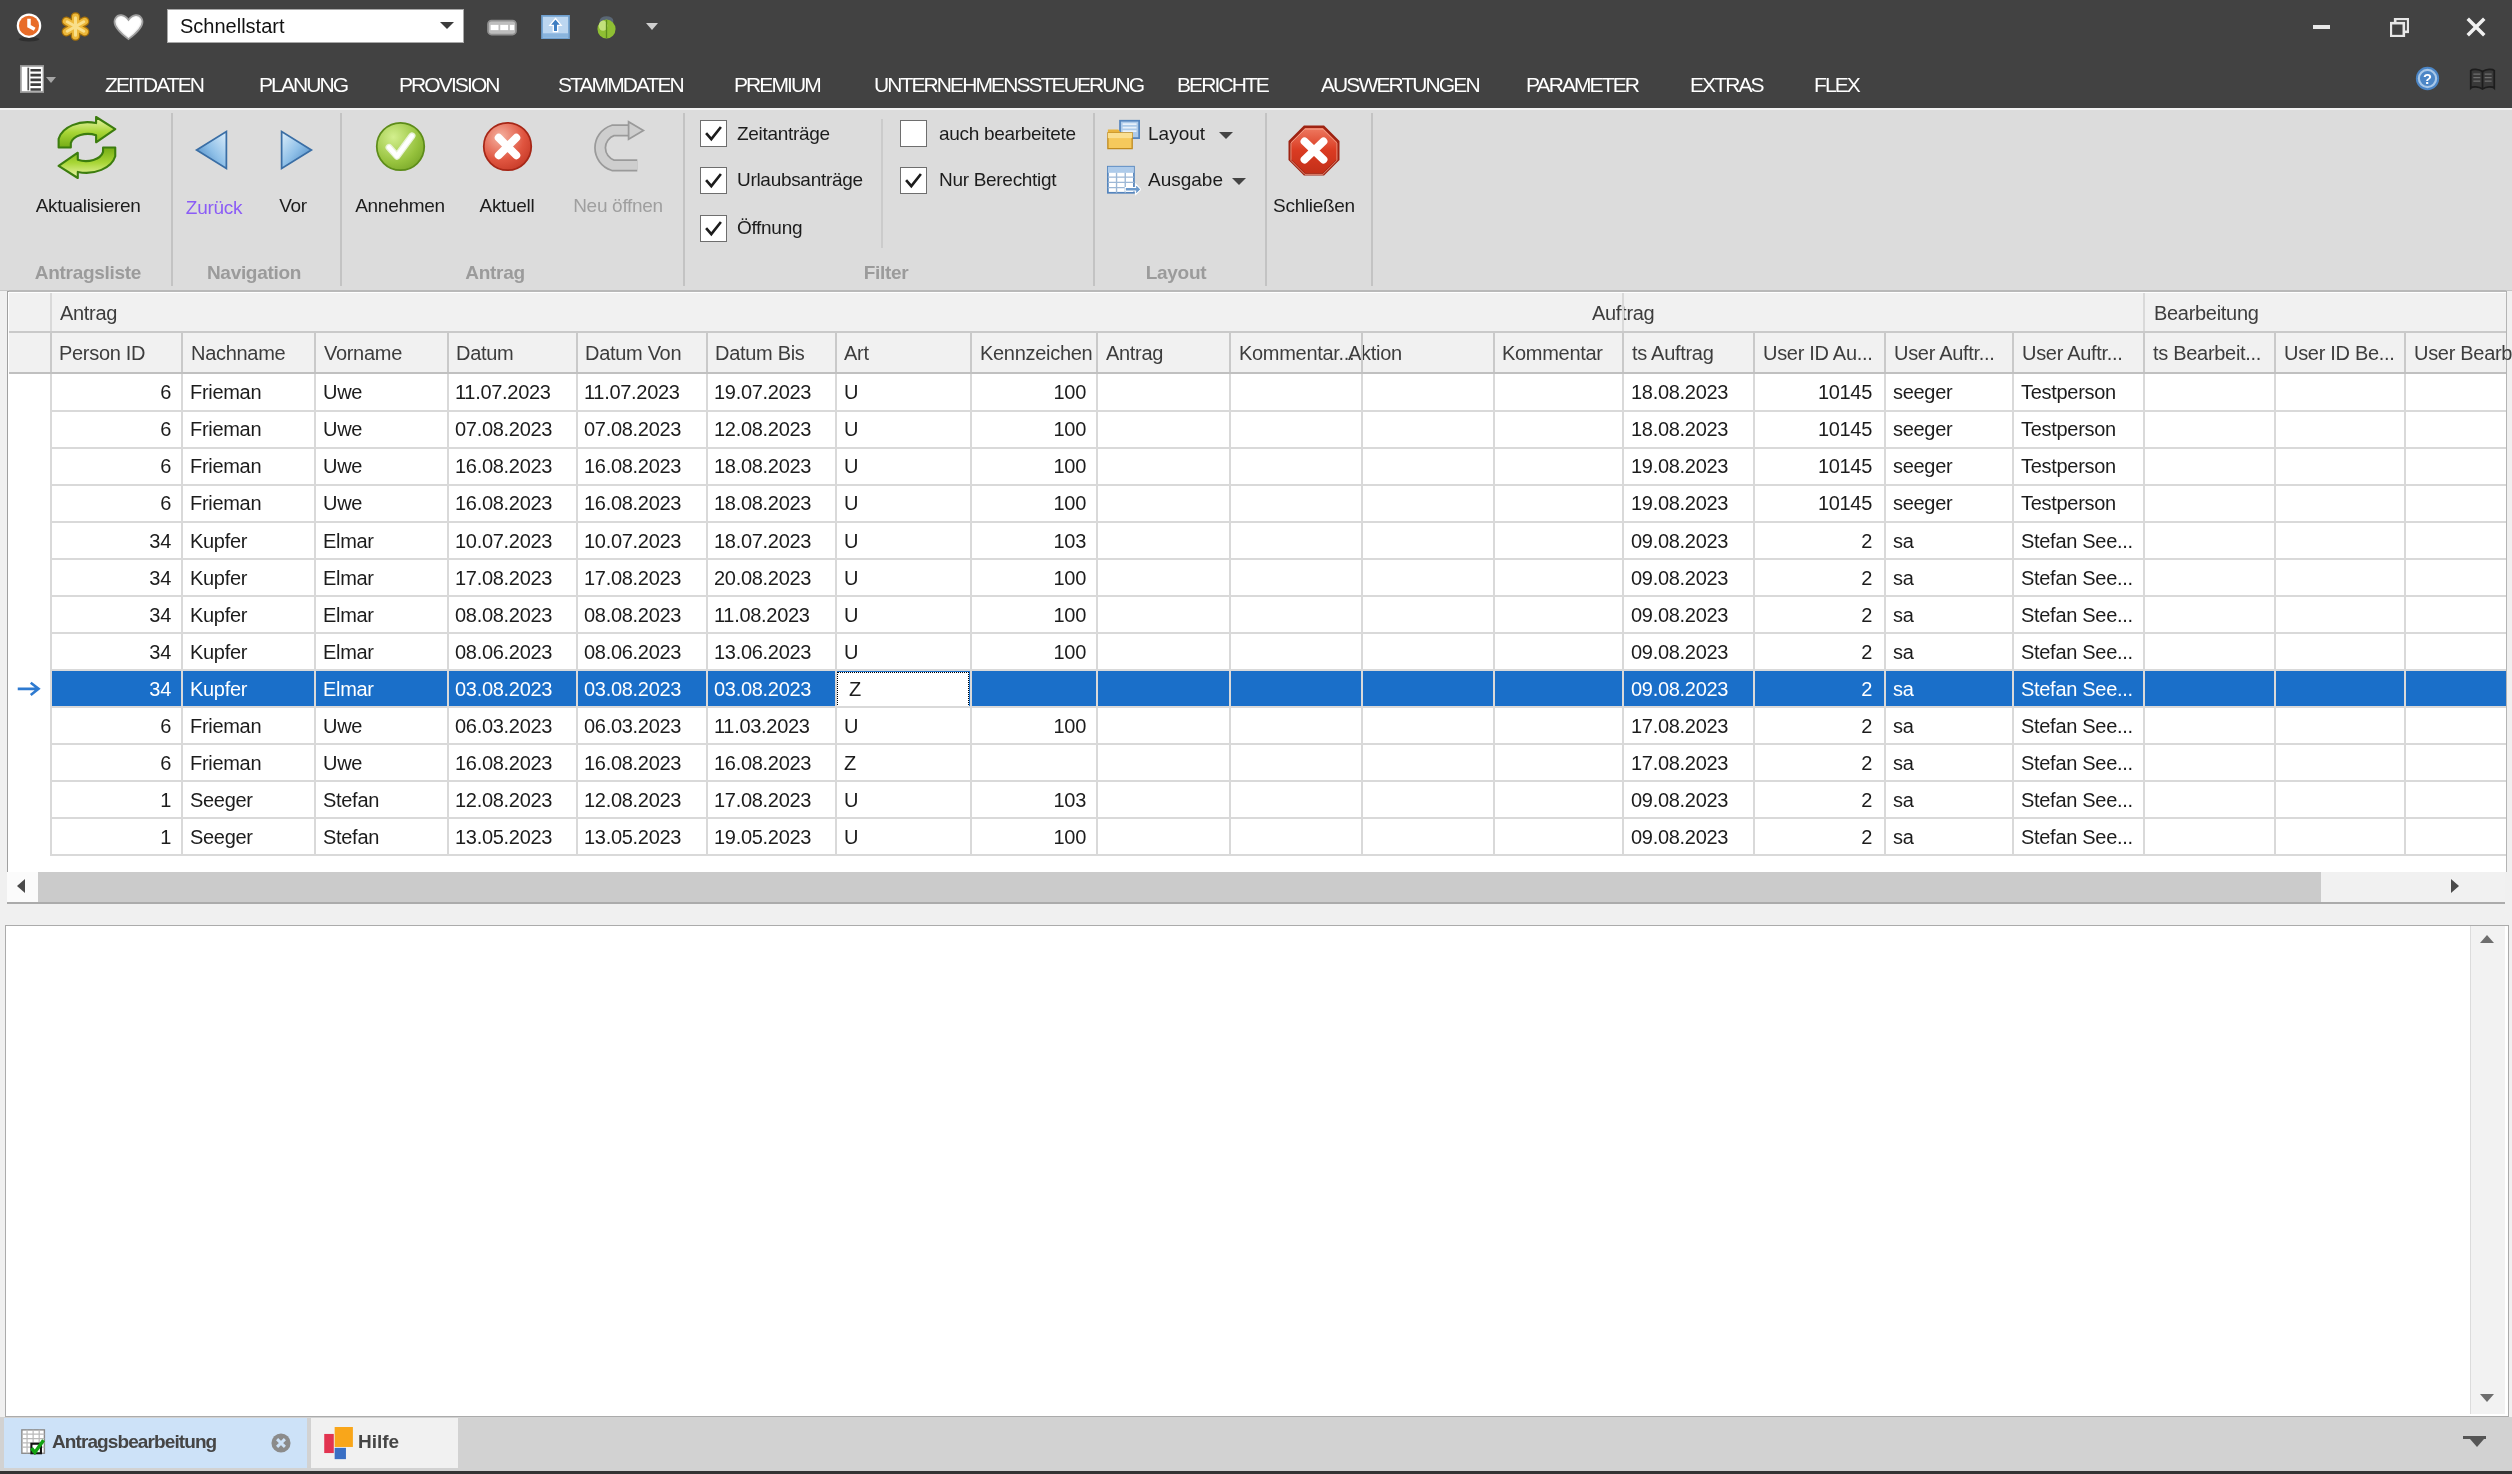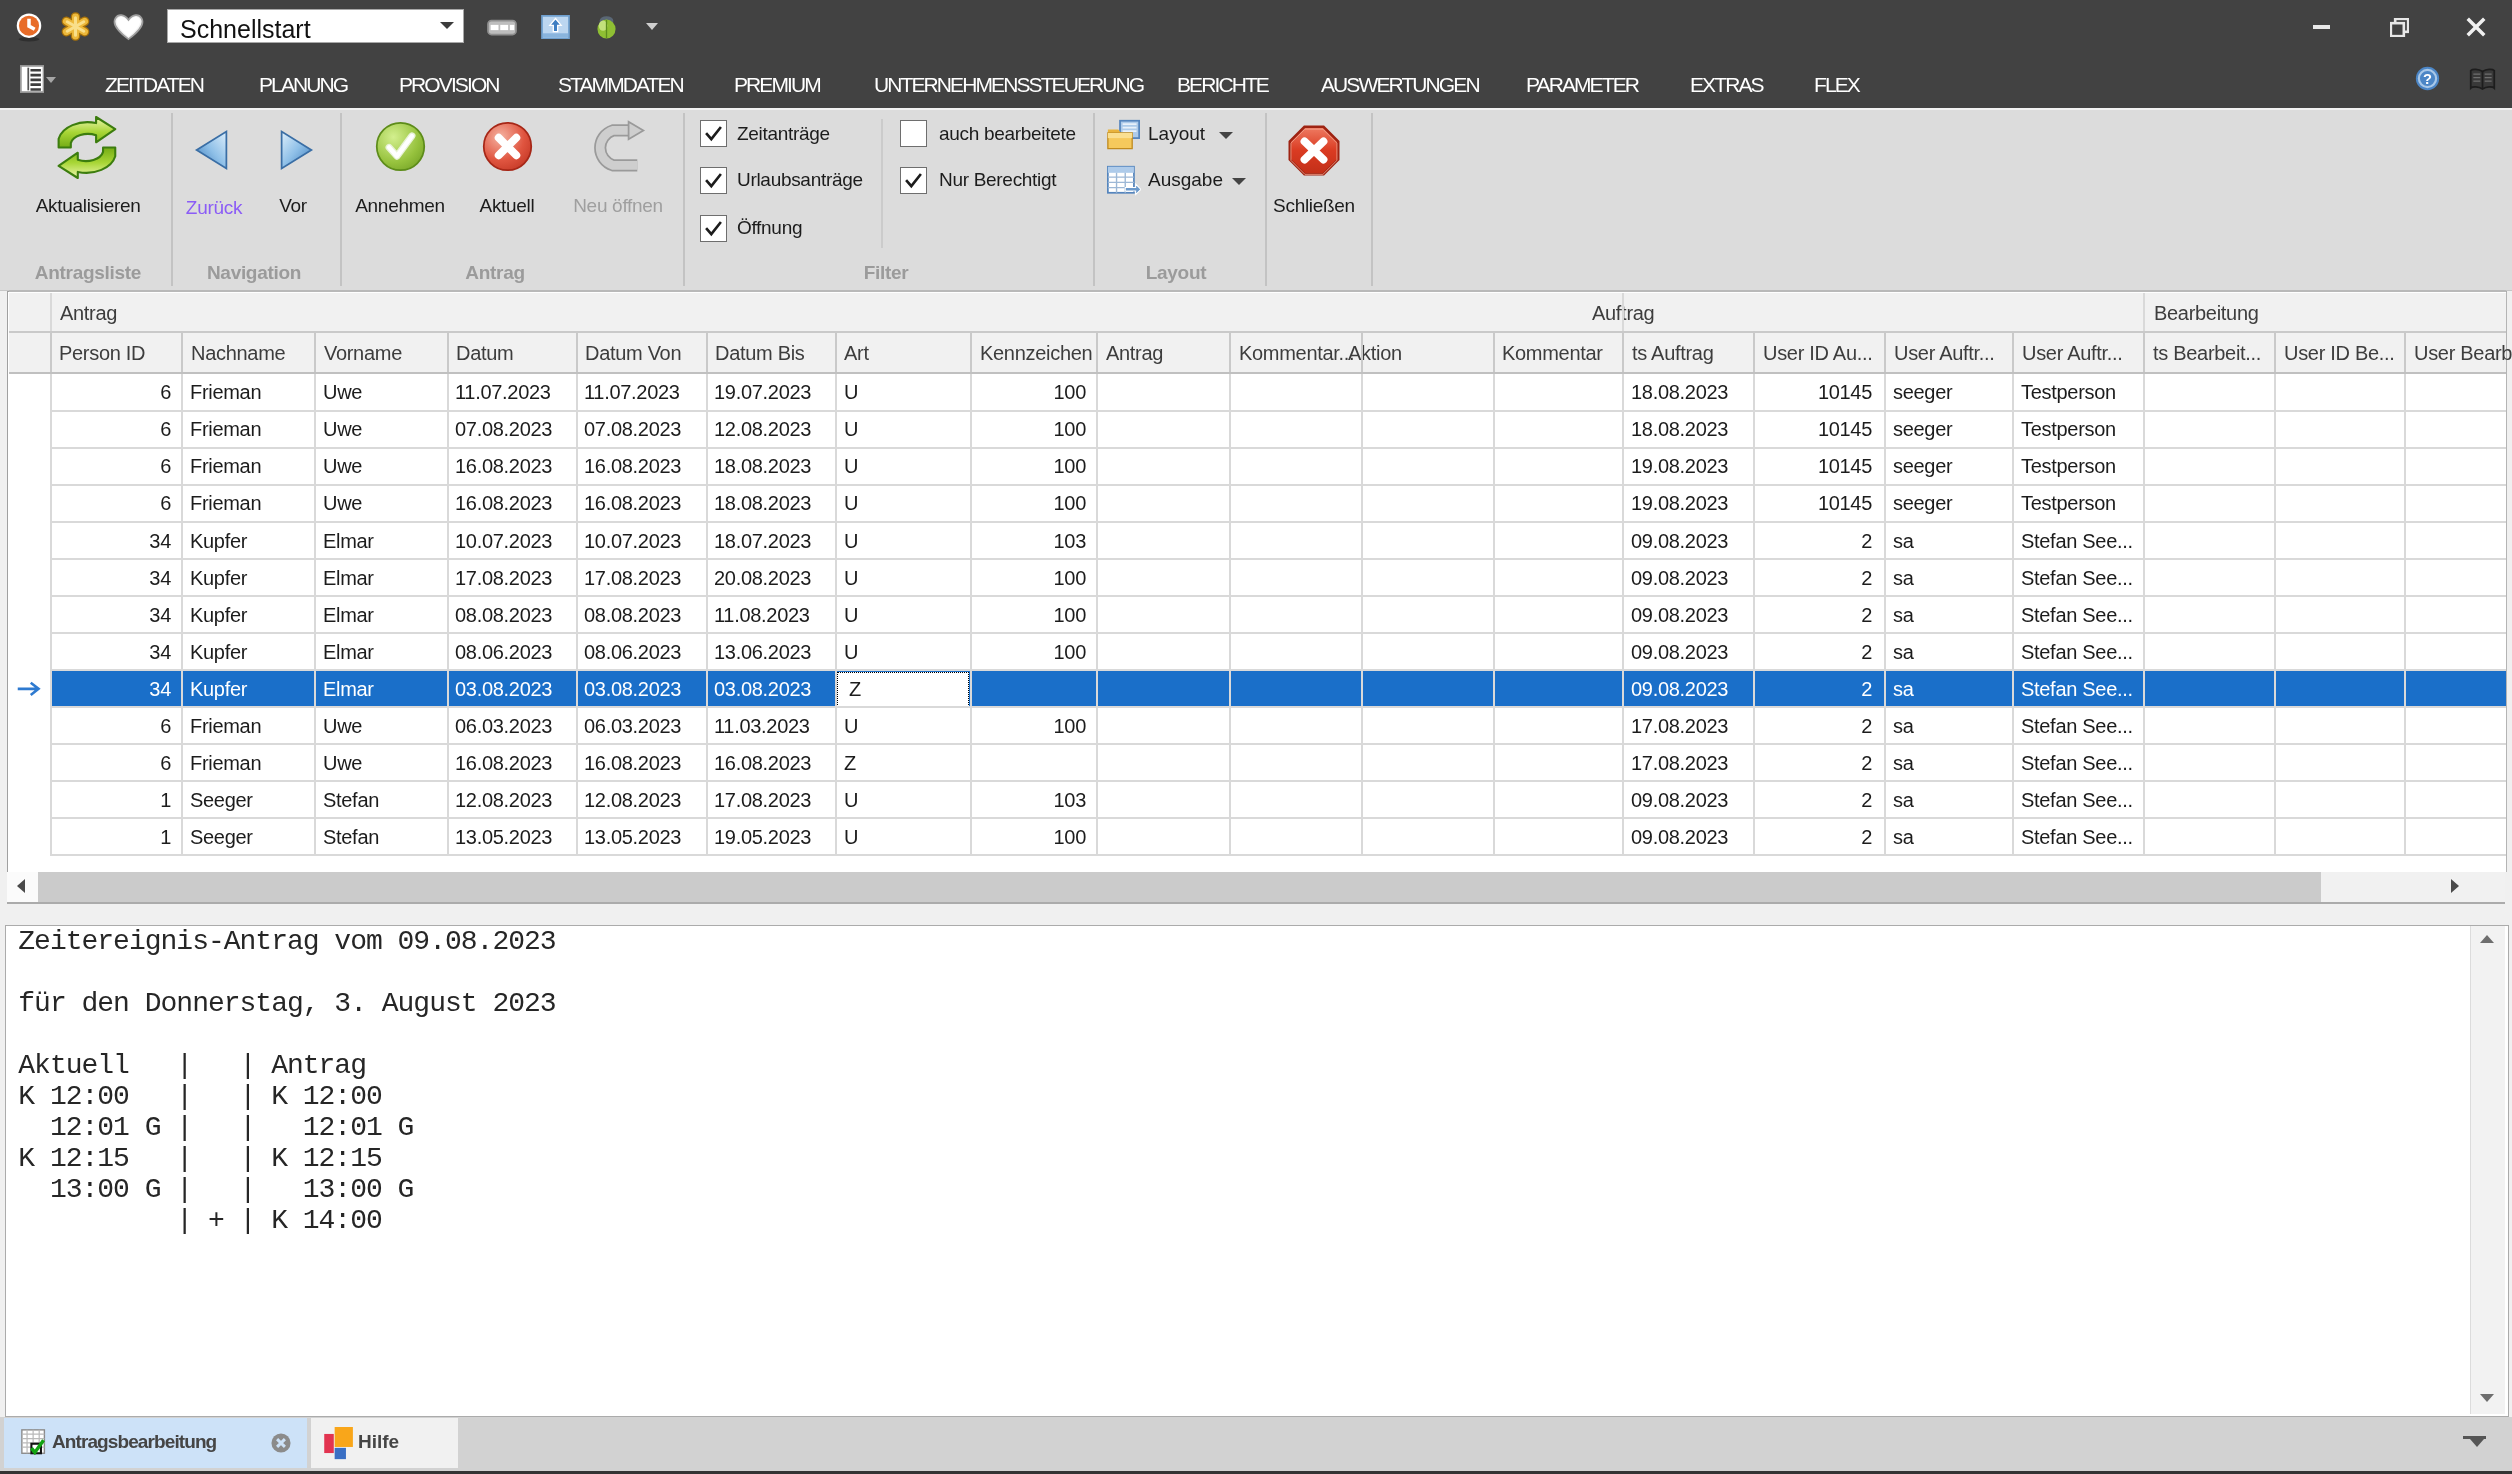--- a/index.html
+++ b/index.html
@@ -43,21 +43,21 @@
       </g>
 <g stroke="#f9df8a" stroke-width="3.5" stroke-linecap="round">
         <path d="M20 9 V29 M10.5 13.5 L29.5 24.5 M29.5 13.5 L10.5 24.5"></path>
       </g>
 </svg>
 <svg class="a" style="left:112px;top:12.2px" width="33" height="29" viewBox="0 0 38 33">
 <path d="M19 31 C4 20 1 12 4 7 C7 2 14 2 19 9 C24 2 31 2 34 7 C37 12 34 20 19 31 Z" fill="#f4f4f4" stroke="#9f9f9f" stroke-width="2"></path>
 <path d="M19 28 C7 19 4 12 6.5 8 C9 4 14 4.5 19 11 C24 4.5 29 4 31.5 8 C34 12 31 19 19 28 Z" fill="#ffffff"></path>
     </svg>
 <div class="a" style="left:167px;top:8.7px;width:297px;height:34px;background:#fff;border:1.7px solid #a8a8a8"></div>
-<div class="a" style="left:180px;top:15px;font-size:25px;color:#111">Schnellstart</div>
+<div class="a" style="left:180px;top:15px;font-size:20px;color:#111">Schnellstart</div>
 <div class="caret" style="left:440px;top:22px;border-top-color:#3c3c3c"></div>
 <svg class="a" style="left:487px;top:16.6px" width="30" height="21" viewBox="0 0 34 24">
 <rect x="1" y="4" width="32" height="16" rx="4" fill="#bdbdbd" stroke="#8f8f8f" stroke-width="2"></rect>
 <rect x="4" y="9" width="9" height="6" fill="#fff"></rect>
       <rect x="15" y="9" width="9" height="6" fill="#fff"></rect>
       <rect x="26" y="9" width="5" height="6" fill="#fff"></rect>
     </svg>
 <svg class="a" style="left:541px;top:15px" width="29" height="24.4" viewBox="0 0 33 28">
 <rect x="1" y="1" width="31" height="26" fill="#bcd6f0" stroke="#6f9fce" stroke-width="2"></rect>
 <rect x="2" y="21" width="29" height="5" fill="#89b4dd"></rect>
@@ -475,30 +475,20 @@
 <div class="hl" style="left:50px;top:817px;width:2456px"></div>
 <div class="hl" style="left:50px;top:854px;width:2456px"></div>
 <div class="a" style="left:7px;top:872px;width:2498px;height:30px;background:#f1f1f1"></div>
 <div class="a" style="left:7px;top:872px;width:31px;height:30px;background:#fbfbfb"></div>
 <div class="a" style="left:17.4px;top:879px;width:0;height:0;border-top:7.9px solid transparent;border-bottom:7.9px solid transparent;border-right:8.7px solid #4a4a4a"></div>
 <div class="a" style="left:38px;top:872px;width:2283px;height:30px;background:#cbcbcb"></div>
 <div class="a" style="left:2451px;top:879px;width:0;height:0;border-top:7.9px solid transparent;border-bottom:7.9px solid transparent;border-left:8.7px solid #4a4a4a"></div>
 <div class="a" style="left:7px;top:902px;width:2498px;height:1.7px;background:#ababab"></div>
 <div class="a" style="left:0;top:904px;width:2512px;height:21px;background:#f0f0f0"></div>
 <div class="a" style="left:5.2px;top:925px;width:2504px;height:492px;background:#fff;border:1.7px solid #ababab"></div>
-<pre class="a" style="left:18.3px;top:926px;font-family:'Liberation Mono',monospace;font-size:28px;letter-spacing:-1px;line-height:31px;color:#262626">Zeitereignis-Antrag vom 09.08.2023
-
-für den Donnerstag, 3. August 2023
-
-Aktuell   |   | Antrag
-K 12:00   |   | K 12:00
-  12:01 G |   |   12:01 G
-K 12:15   |   | K 12:15
-  13:00 G |   |   13:00 G
-          | + | K 14:00</pre>
 <div class="a" style="left:2470px;top:926px;width:35px;height:488px;background:#f2f2f2;border-left:0.9px solid #dcdcdc"></div>
 <div class="a" style="left:2480px;top:935px;width:0;height:0;border-left:7.9px solid transparent;border-right:7.9px solid transparent;border-bottom:8.7px solid #6e6e6e"></div>
 <div class="a" style="left:2480px;top:1394px;width:0;height:0;border-left:7.9px solid transparent;border-right:7.9px solid transparent;border-top:8.7px solid #6e6e6e"></div>
 <div class="a" style="left:0;top:1417px;width:2512px;height:54px;background:#d2d2d2"></div>
 <div class="a" style="left:0;top:1471px;width:2512px;height:3.5px;background:#333"></div>
 <div class="a" style="left:4.4px;top:1418px;width:303px;height:50px;background:#cde2f8"></div>
 <svg class="a" style="left:21px;top:1429px" width="26" height="26" viewBox="0 0 30 30">
 <rect x="1" y="1" width="26" height="27" fill="#fff" stroke="#8a8a8a" stroke-width="1.6"></rect>
 <path d="M1 6 H27 M1 11 H27 M1 16 H27 M1 21 H27" stroke="#b9b9b9" stroke-width="1.4"></path>
 <path d="M7 1 V28 M14 1 V28 M21 1 V28" stroke="#b9b9b9" stroke-width="1.4"></path>

